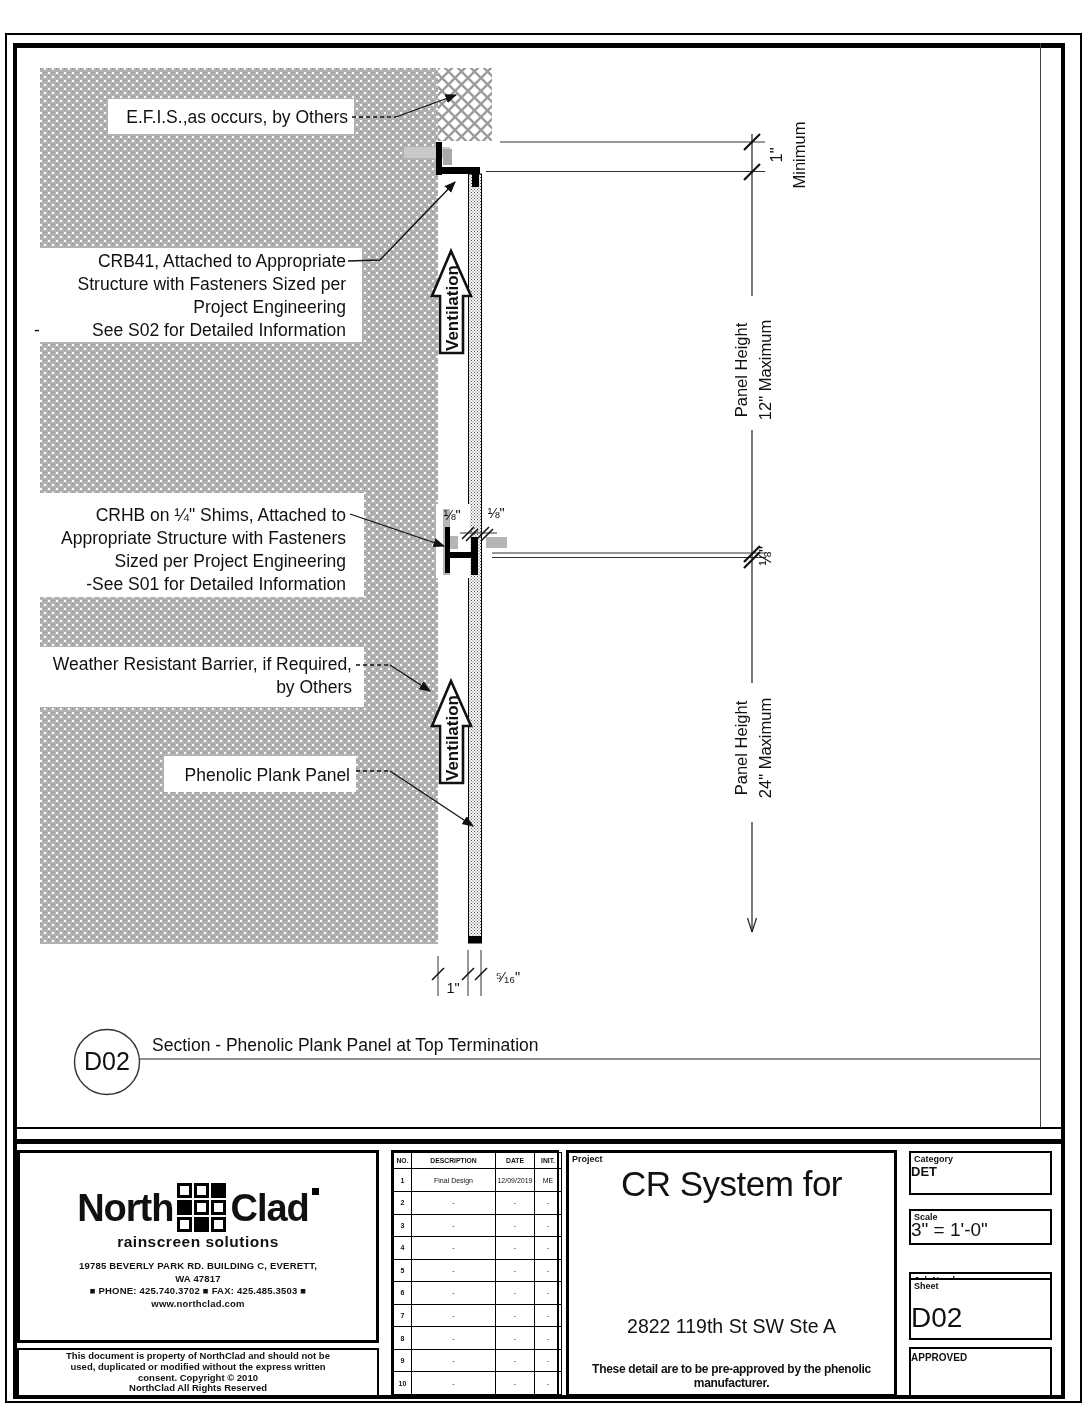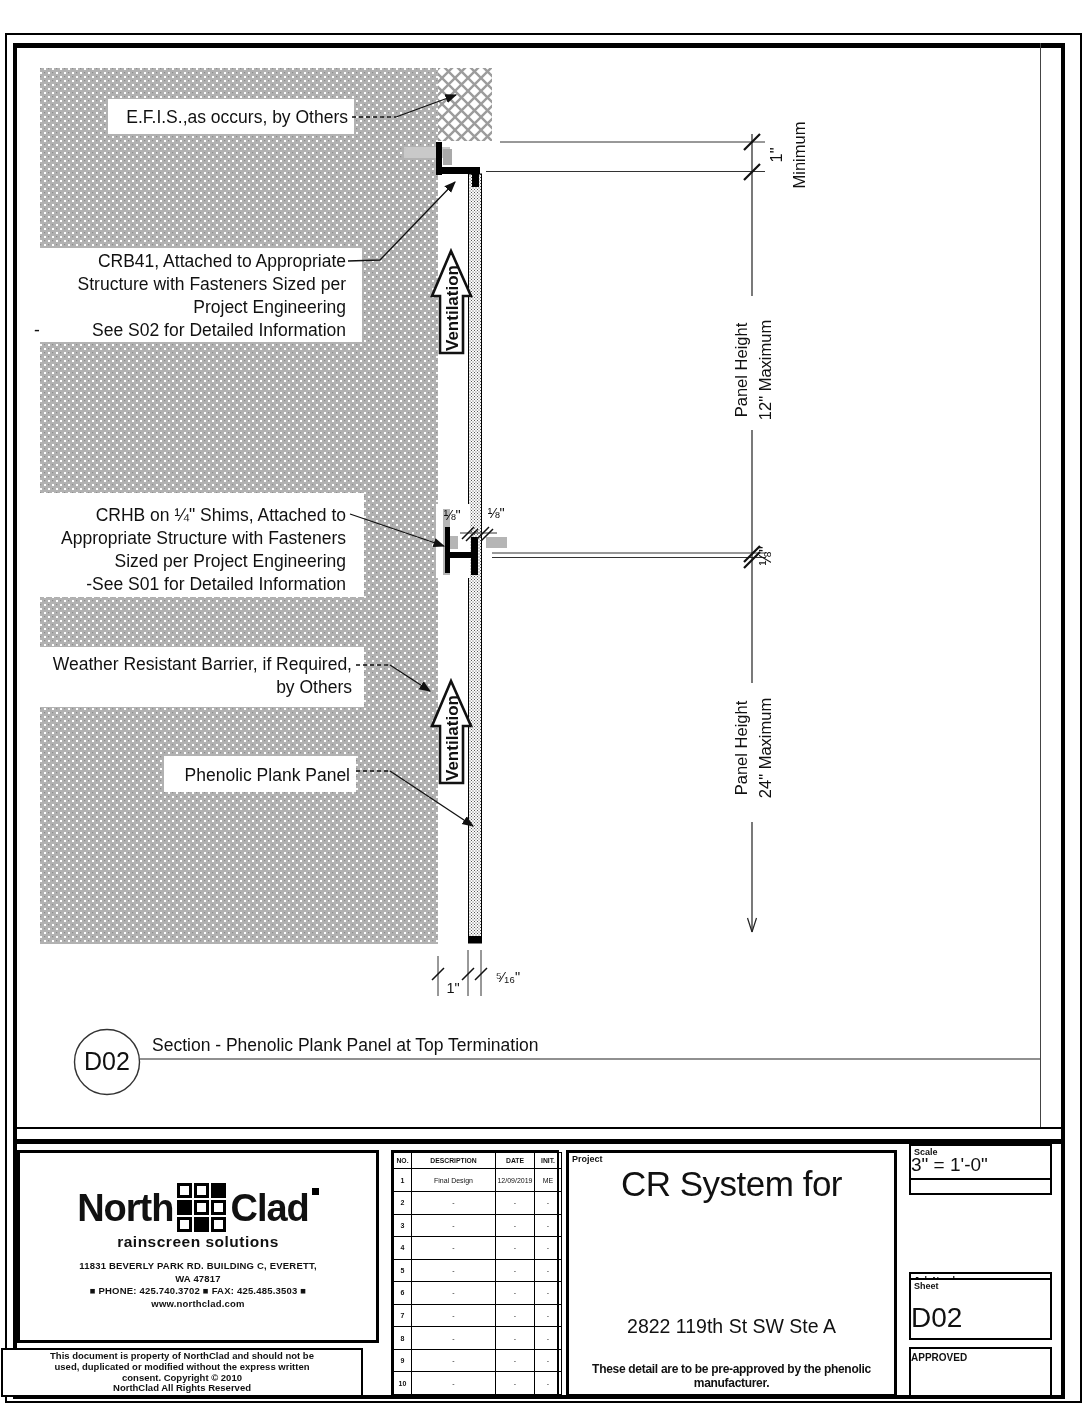--- a/index.html
+++ b/index.html
@@ -35,39 +35,39 @@
   
   #logo-box{left:17px;top:1150px;width:362px;height:193px;display:flex;flex-direction:column;align-items:center;justify-content:center;}
   .logo-wrap{display:inline-block;text-align:center;}
   .logo-row{display:flex;align-items:center;font-weight:bold;font-size:38px;letter-spacing:-1px;line-height:1;}
   .logo-grid{display:grid;grid-template-columns:repeat(3,15px);grid-template-rows:repeat(3,15px);gap:2px;margin:0 4px;}
   .lg-cell{border:3px solid #000;background:#fff;}
   .lg-cell.filled{background:#000;border-color:#000;}
   .reg-dot{display:inline-block;width:7px;height:7px;background:#000;margin-left:3px;transform:translateY(-16px);}
   .tagline{font-size:15.5px;font-weight:600;margin-top:1px;letter-spacing:0.5px;}
   .logo-address{margin-top:9px;text-align:center;font-weight:bold;font-size:9.5px;line-height:12.5px;letter-spacing:0.2px;}
-  #copyright-box{left:1px;top:1348px;width:362px;height:49px;border-width:2.5px;display:flex;align-items:center;justify-content:center;}
+  #copyright-box{left:17px;top:1348px;width:362px;height:49px;border-width:2.5px;display:flex;align-items:center;justify-content:center;}
   .copyright-text{text-align:center;font-weight:bold;font-size:9.5px;line-height:10.8px;}
   
   #rev-box{left:391px;top:1150px;width:168px;height:247px;border-width:2.5px;padding:0;}
   #rev-table{width:100%;height:100%;border-collapse:collapse;table-layout:fixed;}
   #rev-table th,#rev-table td{border:1.4px solid #000;text-align:center;padding:0;overflow:hidden;}
   #rev-table th{font-size:6.8px;font-weight:bold;height:16px;}
   #rev-table td{font-size:7px;height:22px;}
   #rev-table td.no{font-weight:bold;}
   
   #project-box{left:566px;top:1150px;width:331px;height:247px;}
   .mini-label{position:absolute;left:3px;top:1px;font-size:9px;font-weight:bold;}
   .proj-title{margin-top:8px;text-align:center;font-size:35px;line-height:46px;letter-spacing:-0.5px;}
   .proj-address{position:absolute;left:0;right:0;top:160px;text-align:center;font-size:19.5px;line-height:26px;}
   .proj-note{position:absolute;left:0;right:0;bottom:4px;text-align:center;font-size:12px;font-weight:bold;letter-spacing:-0.3px;}
   
   .rc-box{left:909px;width:143px;border-width:2.5px;}
   #cat-box{top:1151px;height:44px;}
-  #scale-box{top:1144px;height:36px;}
+  #scale-box{top:1209px;height:36px;}
   #job-box{top:1272px;height:35px;}
   #sheet-box{top:1278px;height:62px;}
   #appr-box{top:1347px;height:50px;}
   .rc-value{}
   #cat-value{font-size:13px;font-weight:bold;margin-top:11px;}
   #scale-value{font-size:19px;margin-top:8px;}
   #sheet-value{font-size:28px;margin-top:22px;}
   .appr-label{font-size:10px;font-weight:bold;margin-top:3px;}
 </style>
 </head>
@@ -206,21 +206,21 @@
         <span class="lg-cell"></span>
           <span class="lg-cell filled"></span>
           <span class="lg-cell"></span>
       </span>
       <span>Clad</span>
       <span class="reg-dot"></span>
     </div>
     <div class="tagline">rainscreen solutions</div>
   </div>
   <div class="logo-address">
-    <div>11831 BEVERLY PARK RD. BUILDING C, EVERETT,</div>
+    <div>19785 BEVERLY PARK RD. BUILDING C, EVERETT,</div>
     <div>WA 47817</div>
     <div>■ PHONE: 425.740.3702 ■ FAX: 425.485.3503 ■</div>
     <div>www.northclad.com</div>
   </div>
 </div>
 
 <div class="tb-box" id="copyright-box">
   <div class="copyright-text">
     <div>This document is property of NorthClad and should not be</div>
     <div>used, duplicated or modified without the express written</div>

